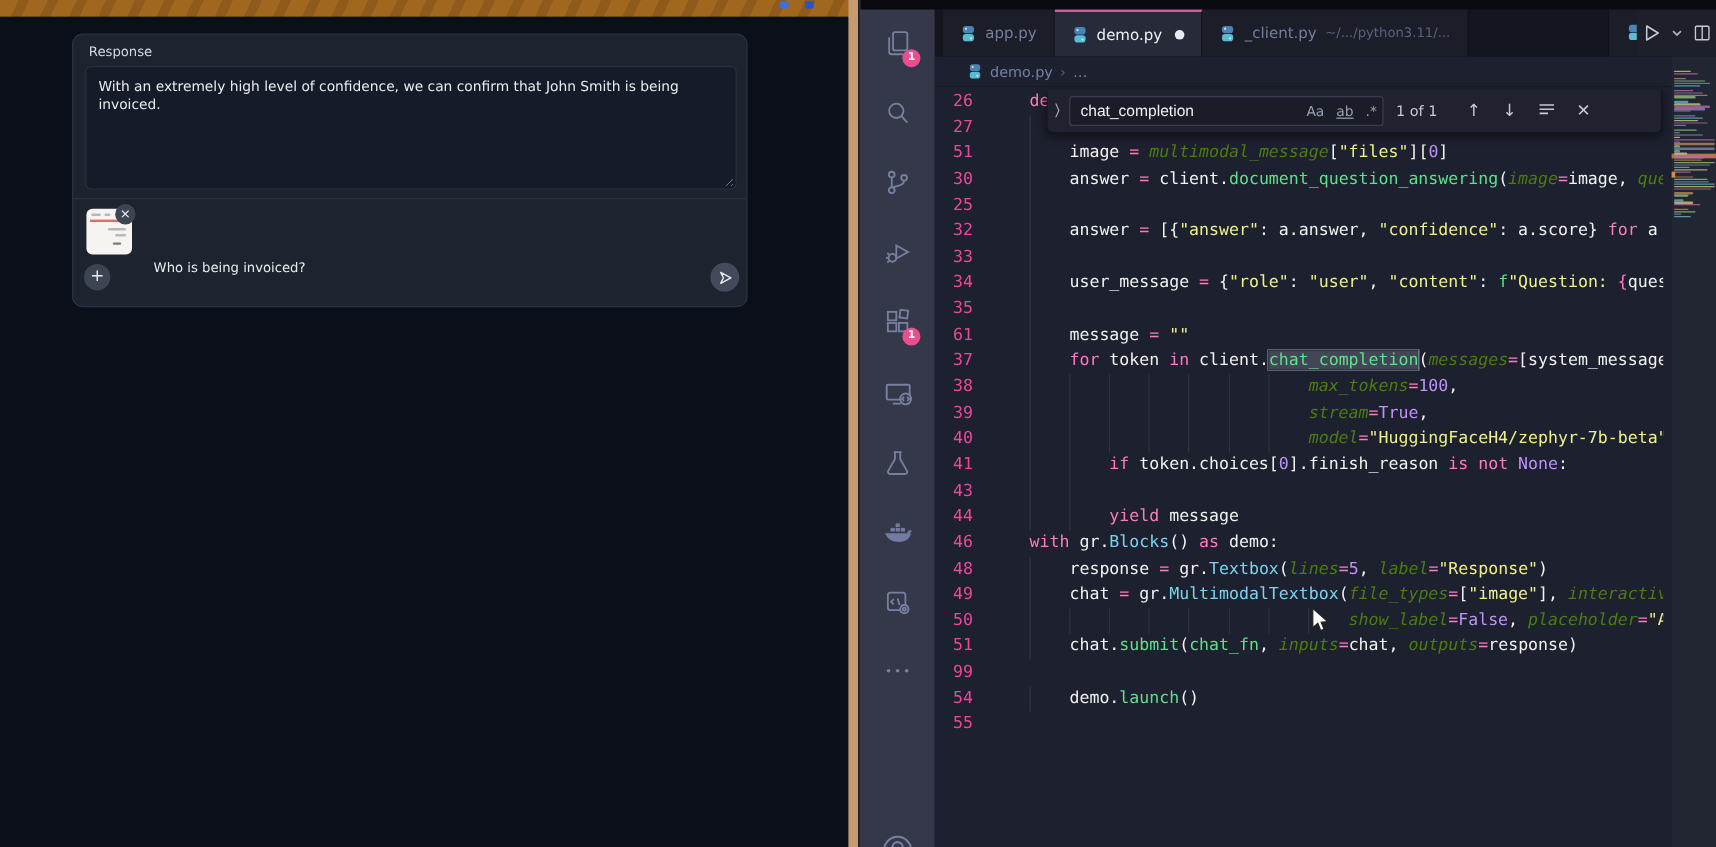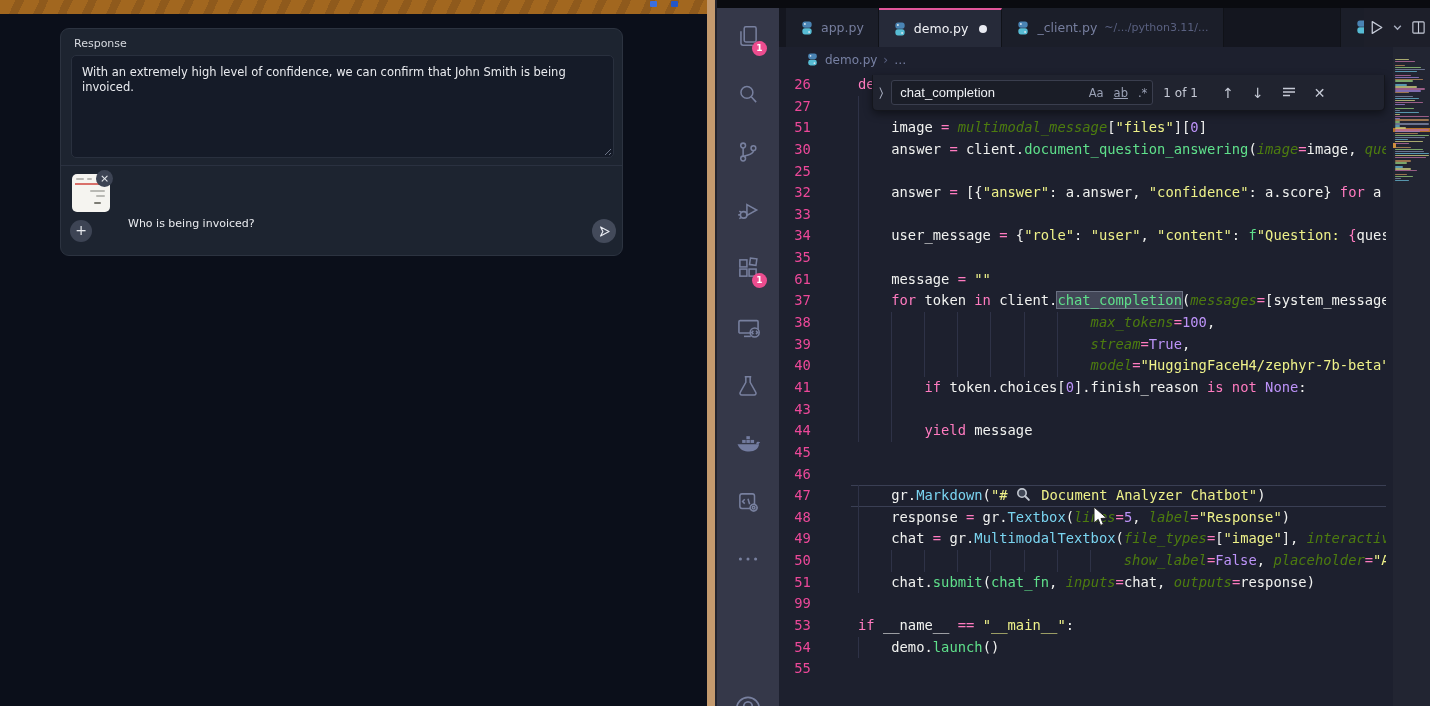--- a/index.html
+++ b/index.html
@@ -266,32 +266,26 @@
         <div class="crow"><span class="ln">34</span><i class="guide" style="left: 79px;"></i><span class="ctext">    <span class="tw">user_message </span><span class="tp">=</span><span class="tw"> {</span><span class="ty">"role"</span><span class="tw">: </span><span class="ty">"user"</span><span class="tw">, </span><span class="ty">"content"</span><span class="tw">: </span><span class="tg">f</span><span class="ty">"Question: </span><span class="tp">{</span><span class="tw">question</span></span></div>
         <div class="crow"><span class="ln">35</span><i class="guide" style="left: 79px;"></i><span class="ctext">    </span></div>
         <div class="crow"><span class="ln">61</span><i class="guide" style="left: 79px;"></i><span class="ctext">    <span class="tw">message </span><span class="tp">=</span><span class="tw"> </span><span class="ty">""</span></span></div>
         <div class="crow"><span class="ln">37</span><i class="guide" style="left: 79px;"></i><span class="ctext">    <span class="tp">for</span><span class="tw"> token </span><span class="tp">in</span><span class="tw"> client.</span><span class="tg tm">chat_completion</span><span class="tw">(</span><span class="to">messages</span><span class="tp">=</span><span class="tw">[system_message,</span></span></div>
         <div class="crow"><span class="ln">38</span><i class="guide" style="left: 79px;"></i><i class="guide" style="left: 112.12px;"></i><i class="guide" style="left: 145.24px;"></i><i class="guide" style="left: 178.36px;"></i><i class="guide" style="left: 211.48px;"></i><i class="guide" style="left: 244.6px;"></i><i class="guide" style="left: 277.72px;"></i><span class="ctext">                            <span class="to">max_tokens</span><span class="tp">=</span><span class="tu">100</span><span class="tw">,</span></span></div>
         <div class="crow"><span class="ln">39</span><i class="guide" style="left: 79px;"></i><i class="guide" style="left: 112.12px;"></i><i class="guide" style="left: 145.24px;"></i><i class="guide" style="left: 178.36px;"></i><i class="guide" style="left: 211.48px;"></i><i class="guide" style="left: 244.6px;"></i><i class="guide" style="left: 277.72px;"></i><span class="ctext">                            <span class="to">stream</span><span class="tp">=</span><span class="tu">True</span><span class="tw">,</span></span></div>
         <div class="crow"><span class="ln">40</span><i class="guide" style="left: 79px;"></i><i class="guide" style="left: 112.12px;"></i><i class="guide" style="left: 145.24px;"></i><i class="guide" style="left: 178.36px;"></i><i class="guide" style="left: 211.48px;"></i><i class="guide" style="left: 244.6px;"></i><i class="guide" style="left: 277.72px;"></i><span class="ctext">                            <span class="to">model</span><span class="tp">=</span><span class="ty">"HuggingFaceH4/zephyr-7b-beta"</span></span></div>
         <div class="crow"><span class="ln">41</span><i class="guide" style="left: 79px;"></i><i class="guide" style="left: 112.12px;"></i><span class="ctext">        <span class="tp">if</span><span class="tw"> token.choices[</span><span class="tu">0</span><span class="tw">].finish_reason </span><span class="tp">is</span><span class="tw"> </span><span class="tp">not</span><span class="tw"> </span><span class="tu">None</span><span class="tw">:</span></span></div>
         <div class="crow"><span class="ln">43</span><i class="guide" style="left: 79px;"></i><i class="guide" style="left: 112.12px;"></i></div>
         <div class="crow"><span class="ln">44</span><i class="guide" style="left: 79px;"></i><i class="guide" style="left: 112.12px;"></i><span class="ctext">        <span class="tp">yield</span><span class="tw"> message</span></span></div>
-        <div class="crow"><span class="ln">45</span><span class="ctext"></span></div>
-        <div class="crow"><span class="ln">46</span></div>
-        <div class="crow cur"><span class="ln">47</span><i class="guide" style="left: 79px;"></i><span class="ctext">    <span class="tw">gr.</span><span class="tc">Markdown</span><span class="tw">(</span><span class="ty">"# </span><span class="emoji"><svg width="15" height="15" viewBox="0 0 14 14" style="vertical-align:-2px">
-                <circle cx="5.6" cy="5.6" r="3.9" fill="rgba(135,145,160,.35)" stroke="#c2c7d0" stroke-width="1.5"></circle>
-                <path d="M8.6 8.6l3.4 3.4" stroke="#c2c7d0" stroke-width="1.8" stroke-linecap="round"></path>
-              </svg></span><span class="ty"> Document Analyzer Chatbot"</span><span class="tw">)</span></span></div>
+        <div class="crow"><span class="ln">46</span><span class="ctext"><span class="tp">with</span><span class="tw"> gr.</span><span class="tc">Blocks</span><span class="tw">() </span><span class="tp">as</span><span class="tw"> demo:</span></span></div>
         <div class="crow"><span class="ln">48</span><i class="guide" style="left: 79px;"></i><span class="ctext">    <span class="tw">response </span><span class="tp">=</span><span class="tw"> gr.</span><span class="tc">Textbox</span><span class="tw">(</span><span class="to">lines</span><span class="tp">=</span><span class="tu">5</span><span class="tw">, </span><span class="to">label</span><span class="tp">=</span><span class="ty">"Response"</span><span class="tw">)</span></span></div>
         <div class="crow"><span class="ln">49</span><i class="guide" style="left: 79px;"></i><span class="ctext">    <span class="tw">chat </span><span class="tp">=</span><span class="tw"> gr.</span><span class="tc">MultimodalTextbox</span><span class="tw">(</span><span class="to">file_types</span><span class="tp">=</span><span class="tw">[</span><span class="ty">"image"</span><span class="tw">], </span><span class="to">interactive</span></span></div>
         <div class="crow"><span class="ln">50</span><i class="guide" style="left: 79px;"></i><i class="guide" style="left: 112.12px;"></i><i class="guide" style="left: 145.24px;"></i><i class="guide" style="left: 178.36px;"></i><i class="guide" style="left: 211.48px;"></i><i class="guide" style="left: 244.6px;"></i><i class="guide" style="left: 277.72px;"></i><i class="guide" style="left: 310.84px;"></i><span class="ctext">                                <span class="to">show_label</span><span class="tp">=</span><span class="tu">False</span><span class="tw">, </span><span class="to">placeholder</span><span class="tp">=</span><span class="ty">"Ask a question"</span></span></div>
         <div class="crow"><span class="ln">51</span><i class="guide" style="left: 79px;"></i><span class="ctext">    <span class="tw">chat.</span><span class="tg">submit</span><span class="tw">(</span><span class="tg">chat_fn</span><span class="tw">, </span><span class="to">inputs</span><span class="tp">=</span><span class="tw">chat, </span><span class="to">outputs</span><span class="tp">=</span><span class="tw">response)</span></span></div>
         <div class="crow"><span class="ln">99</span><span class="ctext"></span></div>
-        <div class="crow"><span class="ln">53</span><span class="ctext"><span class="tp">if</span><span class="tw"> __name__ </span><span class="tp">==</span><span class="tw"> </span><span class="ty">"__main__"</span><span class="tw">:</span></span></div>
         <div class="crow"><span class="ln">54</span><i class="guide" style="left: 79px;"></i><span class="ctext">    <span class="tw">demo.</span><span class="tg">launch</span><span class="tw">()</span></span></div>
         <div class="crow"><span class="ln">55</span><span class="ctext"></span></div>
       </div>
     </div>
   <div class="minimap" id="minimap">
       <div class="mmband" style="top: 81.2px;"></div>
       <div class="mmdash" style="top: 95.85px;"></div>
       <div class="mmbar" style="top: 12px; left: 2px; width: 14px; height: 1.35px; background: rgb(207, 208, 128); opacity: 0.78;"></div>
       <div class="mmbar" style="top: 13.95px; left: 2px; width: 20px; height: 1.35px; background: rgb(187, 109, 158); opacity: 0.78;"></div>
       <div class="mmbar" style="top: 17.85px; left: 2px; width: 10px; height: 1.35px; background: rgb(189, 138, 88); opacity: 0.78;"></div>

